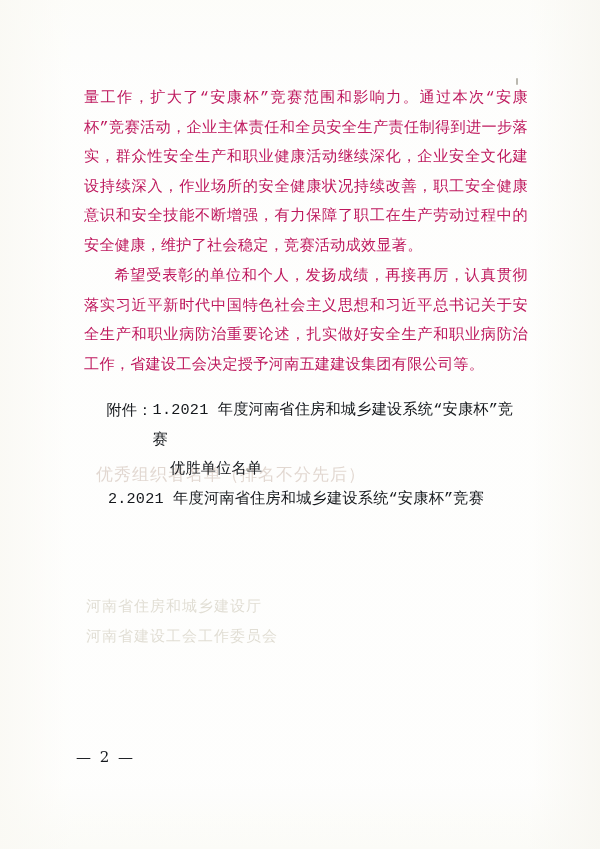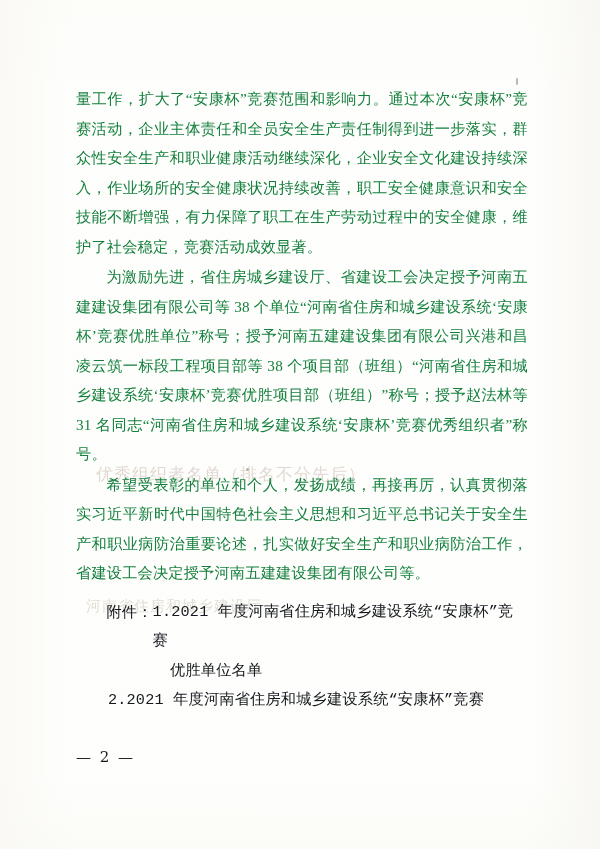--- a/index.html
+++ b/index.html
@@ -31,34 +31,34 @@
       linear-gradient(180deg, rgba(252,252,248,1) 0%, rgba(255,255,255,0.3) 10%, rgba(255,255,255,0.3) 92%, rgba(250,250,245,1) 100%);
     pointer-events: none;
   }
   .content {
     position: absolute;
     left: 76px;
     top: 84px;
     width: 452px;
   }
   .para {
-    margin: 0 0 1px 0;
+    margin: 0 0 1px 8px;
     font-size: 15.2px;
     line-height: 29.5px;
     letter-spacing: 0.2px;
-    color: #15803d;
+    color: #be185d;
     text-align: justify;
     text-justify: inter-ideograph;
-    font-family: Liberation Serif, serif;
+    font-family: Liberation Mono, monospace;
   }
   .indent {
     text-indent: 2em;
   }
   .attach-block {
-    margin-top: 10px;
+    margin-top: 16px;
   }
   .attach-line {
     font-size: 15.2px;
     line-height: 29.5px;
     color: #15181c;
     letter-spacing: 0.2px;
     display: flex;
   }
   .attach-label {
     white-space: nowrap;
@@ -112,29 +112,29 @@
 </style>
 </head>
 <body>
 
 <div class="page">
 
   <div class="paper-tint"></div>
 
   <div class="ghost ghost-1">优秀组织者名单（排名不分先后）</div>
   <div class="ghost ghost-2">河南省住房和城乡建设厅</div>
+  <div class="ghost ghost-3">河南省建设工会工作委员会</div>
 
   <div class="speck" style="left:516px;top:78px;width:2px;height:7px;border-radius:1px;"></div>
   <div class="speck" style="left:246px;top:468px;width:3px;height:3px;"></div>
 
   <div class="content">
 
     <p class="para">量工作，扩大了“安康杯”竞赛范围和影响力。通过本次“安康杯”竞赛活动，企业主体责任和全员安全生产责任制得到进一步落实，群众性安全生产和职业健康活动继续深化，企业安全文化建设持续深入，作业场所的安全健康状况持续改善，职工安全健康意识和安全技能不断增强，有力保障了职工在生产劳动过程中的安全健康，维护了社会稳定，竞赛活动成效显著。</p>
 
-    <p class="para indent">为激励先进，省住房城乡建设厅、省建设工会决定授予河南五建建设集团有限公司等 38 个单位“河南省住房和城乡建设系统‘安康杯’竞赛优胜单位”称号；授予河南五建建设集团有限公司兴港和昌凌云筑一标段工程项目部等 38 个项目部（班组）“河南省住房和城乡建设系统‘安康杯’竞赛优胜项目部（班组）”称号；授予赵法林等 31 名同志“河南省住房和城乡建设系统‘安康杯’竞赛优秀组织者”称号。</p>
 
     <p class="para indent">希望受表彰的单位和个人，发扬成绩，再接再厉，认真贯彻落实习近平新时代中国特色社会主义思想和习近平总书记关于安全生产和职业病防治重要论述，扎实做好安全生产和职业病防治工作，省建设工会决定授予河南五建建设集团有限公司等。</p>
 
     <div class="attach-block">
 
       <div class="attach-line">
         <span class="attach-label">附件：</span>
         <span class="attach-items">
           <span class="attach-item">1.</span><span class="attach-item">2021 年度河南省住房和城乡建设系统“安康杯”竞赛</span>
           <div class="attach-item attach-sub">优胜单位名单</div>

